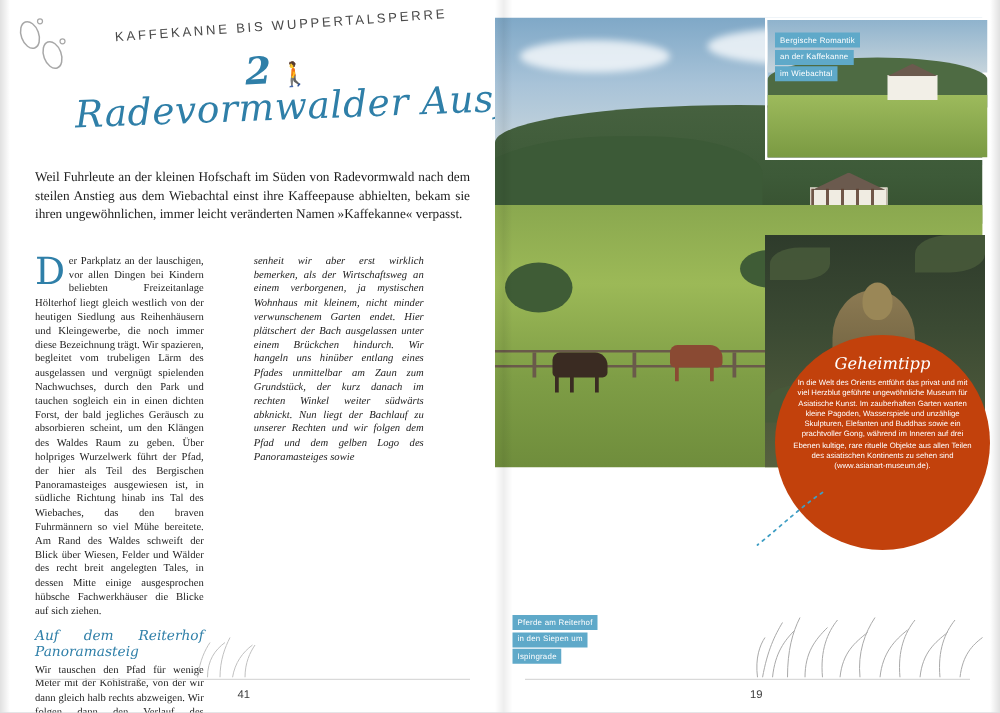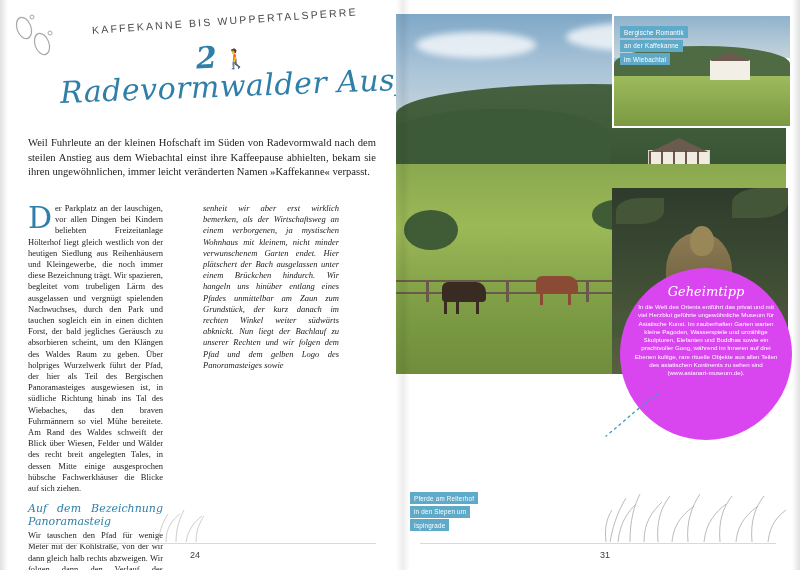--- a/index.html
+++ b/index.html
@@ -146,21 +146,21 @@
   }
   .cap-line{background:#5fa9c9;display:inline-block;padding:1.5px 4px;margin-bottom:1.5px;}
 
   
   .cap-horse{left:410px;top:492px;}
   .cap-berg{left:620px;top:26px;}
 
   
   .tip{
     position:absolute;left:620px;top:268px;width:172px;height:172px;
-    background:#d946ef;border-radius:50%;
+    background:#c2410c;border-radius:50%;
     color:#fff;text-align:center;
     box-sizing:border-box;padding:16px 14px;
   }
   .tip-title{
     font-family:"DejaVu Serif", serif;font-style:italic;font-size:13px;margin-bottom:4px;
   }
   .tip-body{
     font-family:"Liberation Sans", sans-serif;
     font-size:6.2px;line-height:8.3px;text-align:center;
   }
@@ -266,21 +266,21 @@
     <div class="pb-leaf" style="left:4px;top:10px;width:48px;height:26px;"></div>
     <div class="pb-leaf" style="left:120px;top:0px;width:56px;height:30px;"></div>
     <div class="pb-leaf" style="left:0px;top:120px;width:54px;height:30px;"></div>
     <div class="pb-buddha"></div>
     <div class="pb-head"></div>
     <div class="pb-base"></div>
   </div>
 
   <div class="col col1">
     <p class="dropcap">Der Parkplatz an der lauschigen, vor allen Dingen bei Kindern beliebten Freizeitanlage Hölterhof liegt gleich westlich von der heutigen Siedlung aus Reihenhäusern und Kleingewerbe, die noch immer diese Bezeichnung trägt. Wir spazieren, begleitet vom trubeligen Lärm des ausgelassen und vergnügt spielenden Nachwuchses, durch den Park und tauchen sogleich ein in einen dichten Forst, der bald jegliches Geräusch zu absorbieren scheint, um den Klängen des Waldes Raum zu geben. Über holpriges Wurzelwerk führt der Pfad, der hier als Teil des Bergischen Panoramasteiges ausgewiesen ist, in südliche Richtung hinab ins Tal des Wiebaches, das den braven Fuhrmännern so viel Mühe bereitete. Am Rand des Waldes schweift der Blick über Wiesen, Felder und Wälder des recht breit angelegten Tales, in dessen Mitte einige ausgesprochen hübsche Fachwerkhäuser die Blicke auf sich ziehen.</p>
-    <div class="sub-head">Auf dem Bezeichnung Panoramasteig</div>
+    <div class="sub-head">Auf dem Reiterhof Panoramasteig</div>
     <p>Wir tauschen den Pfad für wenige Meter mit der Kohlstraße, von der wir dann gleich halb rechts abzweigen. Wir folgen dann den Verlauf des Wiebaches, dessen Anwe-</p>
   </div>
 
   <div class="col col2">
     <p>senheit wir aber erst wirklich bemerken, als der Wirtschaftsweg an einem verborgenen, ja mystischen Wohnhaus mit kleinem, nicht minder verwunschenem Garten endet. Hier plätschert der Bach ausgelassen unter einem Brückchen hindurch. Wir hangeln uns hinüber entlang eines Pfades unmittelbar am Zaun zum Grundstück, der kurz danach im rechten Winkel weiter südwärts abknickt. Nun liegt der Bachlauf zu unserer Rechten und wir folgen dem Pfad und dem gelben Logo des Panoramasteiges sowie</p>
   </div>
 
   <div class="tip">
     <div class="tip-title">Geheimtipp</div>
     <div class="tip-body">In die Welt des Orients entführt das privat und mit viel Herzblut geführte ungewöhnliche Museum für Asiatische Kunst. Im zauberhaften Garten warten kleine Pagoden, Wasserspiele und unzählige Skulpturen, Elefanten und Buddhas sowie ein prachtvoller Gong, während im Inneren auf drei Ebenen kultige, rare rituelle Objekte aus allen Teilen des asiatischen Kontinents zu sehen sind (www.asianart-museum.de).</div>
@@ -317,17 +317,17 @@
       <path d="M8 40 C10 26, 14 18, 18 12"></path>
         <path d="M16 40 C16 26, 22 18, 30 12"></path>
       <path d="M26 40 C26 26, 30 16, 34 8"></path>
         <path d="M36 40 C38 28, 44 20, 52 14"></path>
       <path d="M46 40 C46 28, 50 20, 54 14"></path>
     </g>
   </svg>
 
   <div class="footer-rule fr-l"></div>
   <div class="footer-rule fr-r"></div>
-  <div class="folio folio-l">24</div>
-  <div class="folio folio-r">31</div>
+  <div class="folio folio-l">41</div>
+  <div class="folio folio-r">19</div>
 
   <div class="gutter"></div>
 </div>
 
 </body></html>

